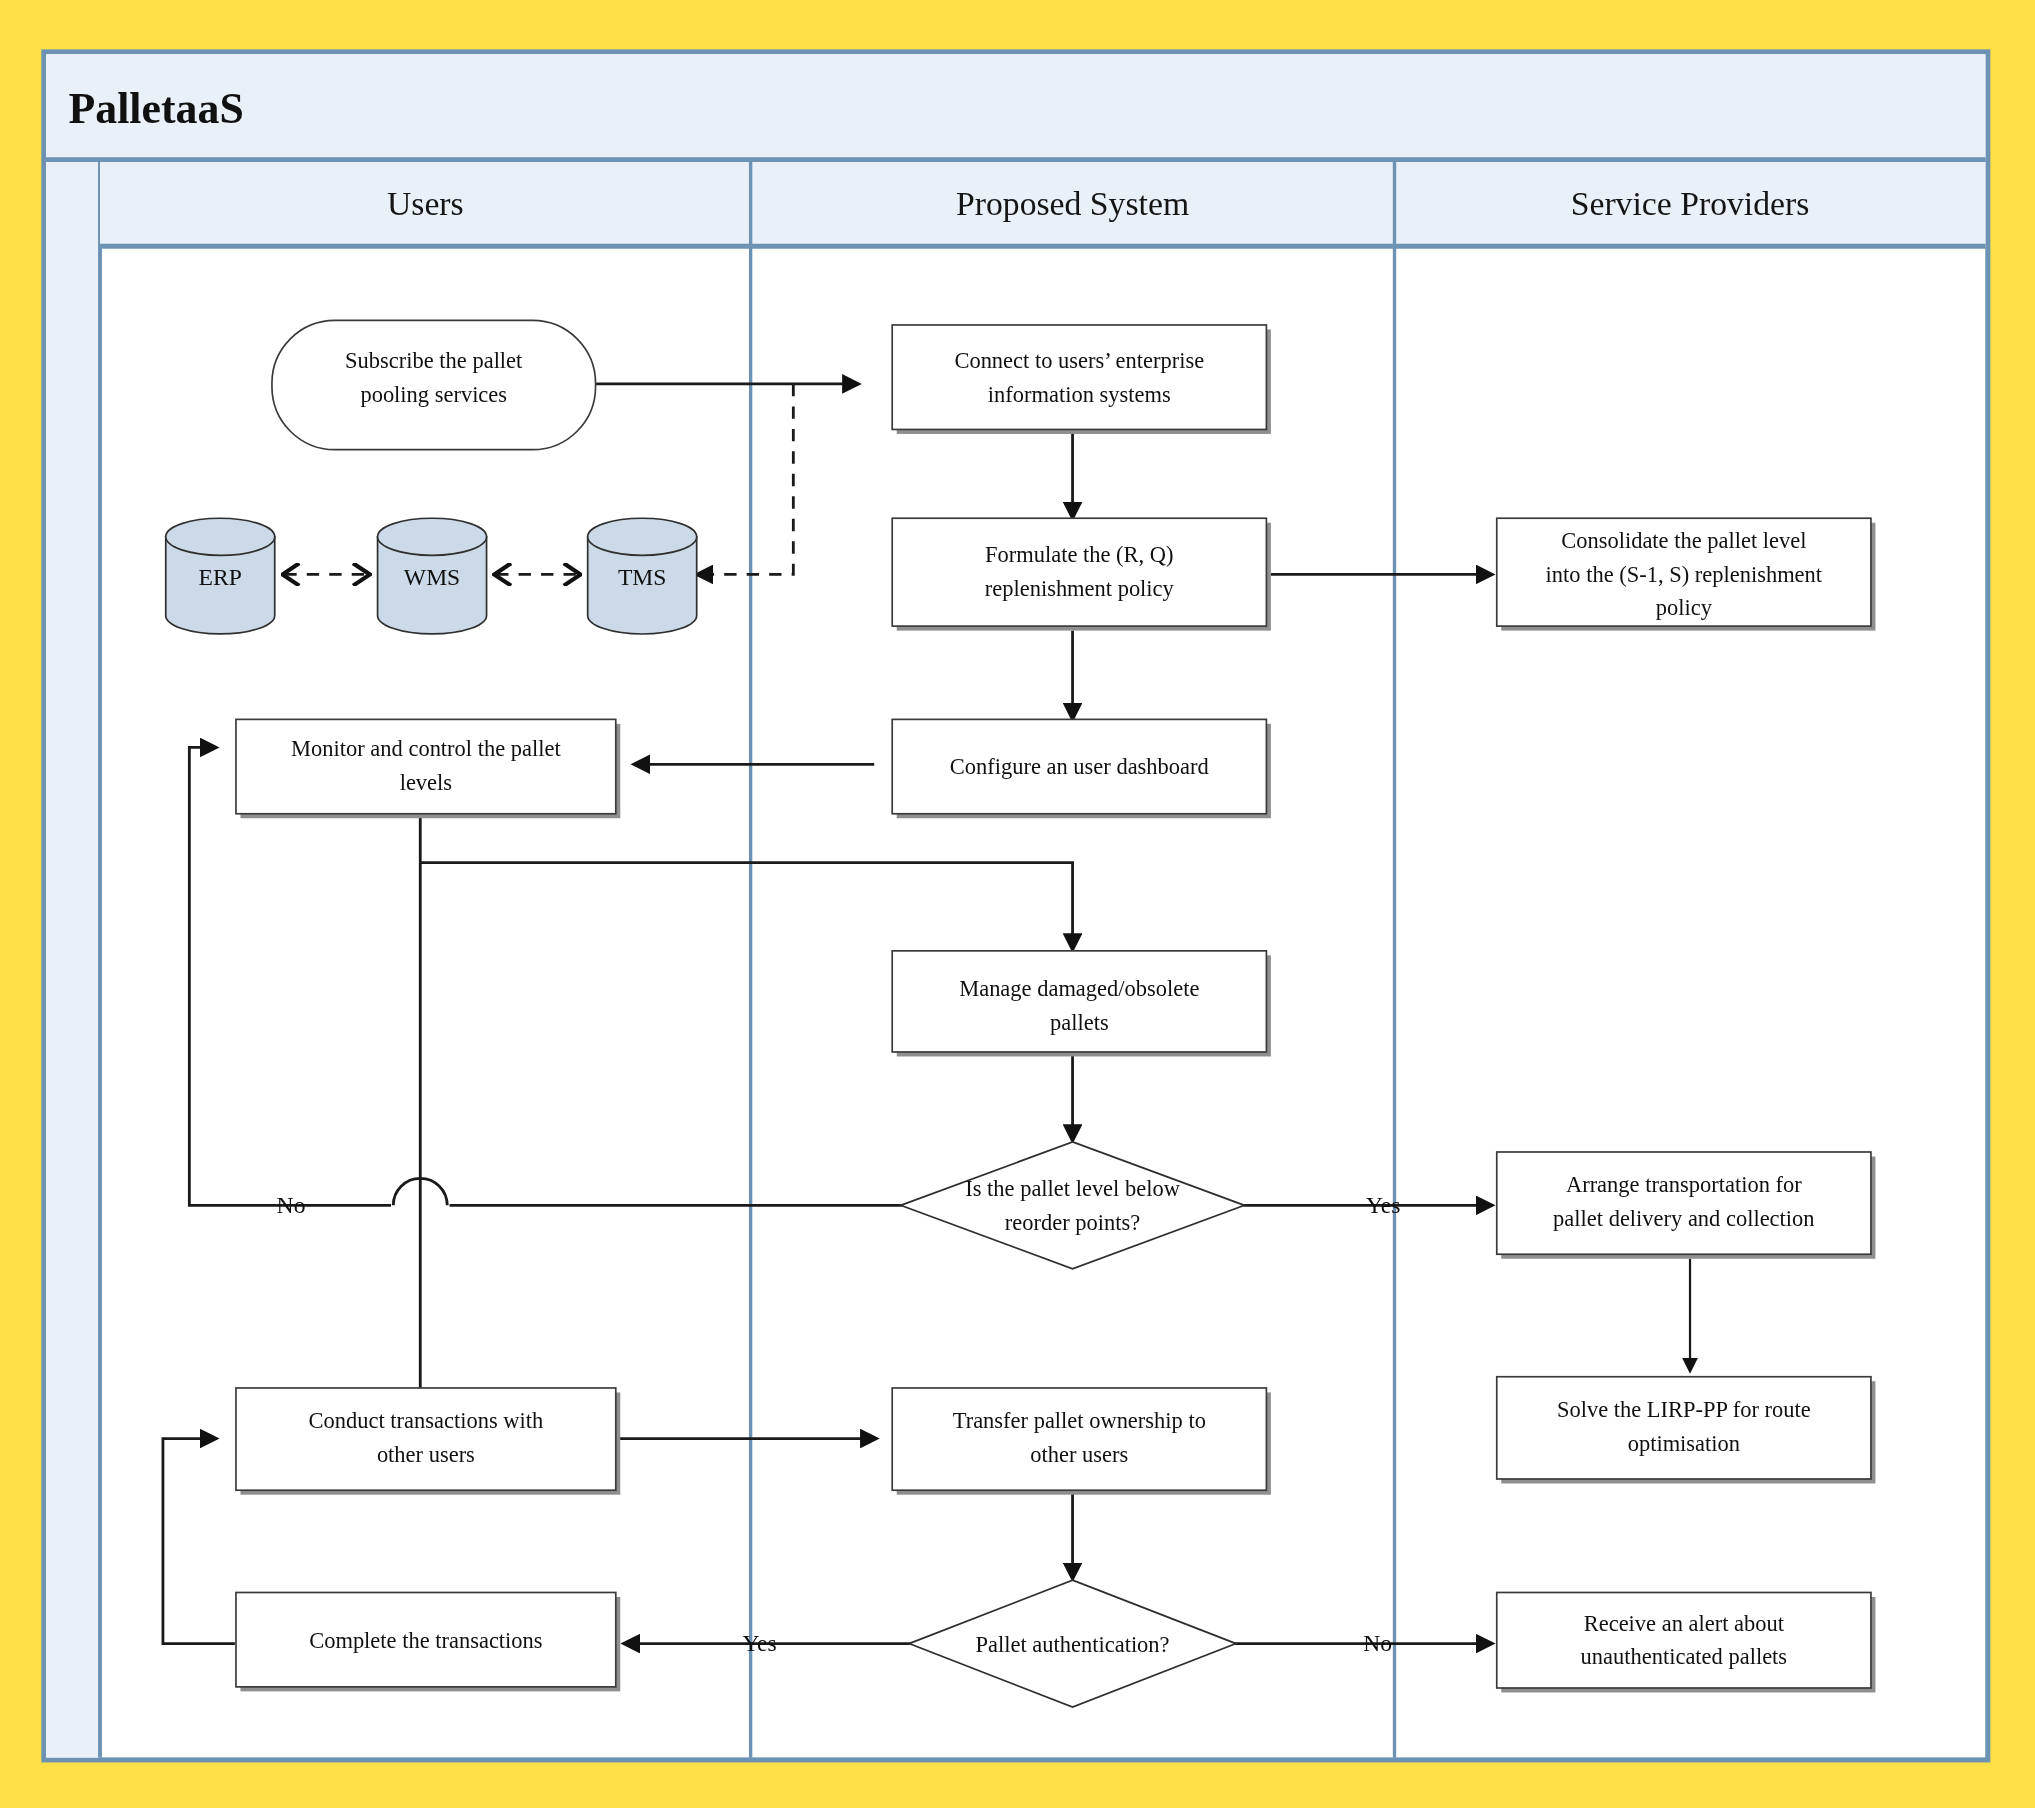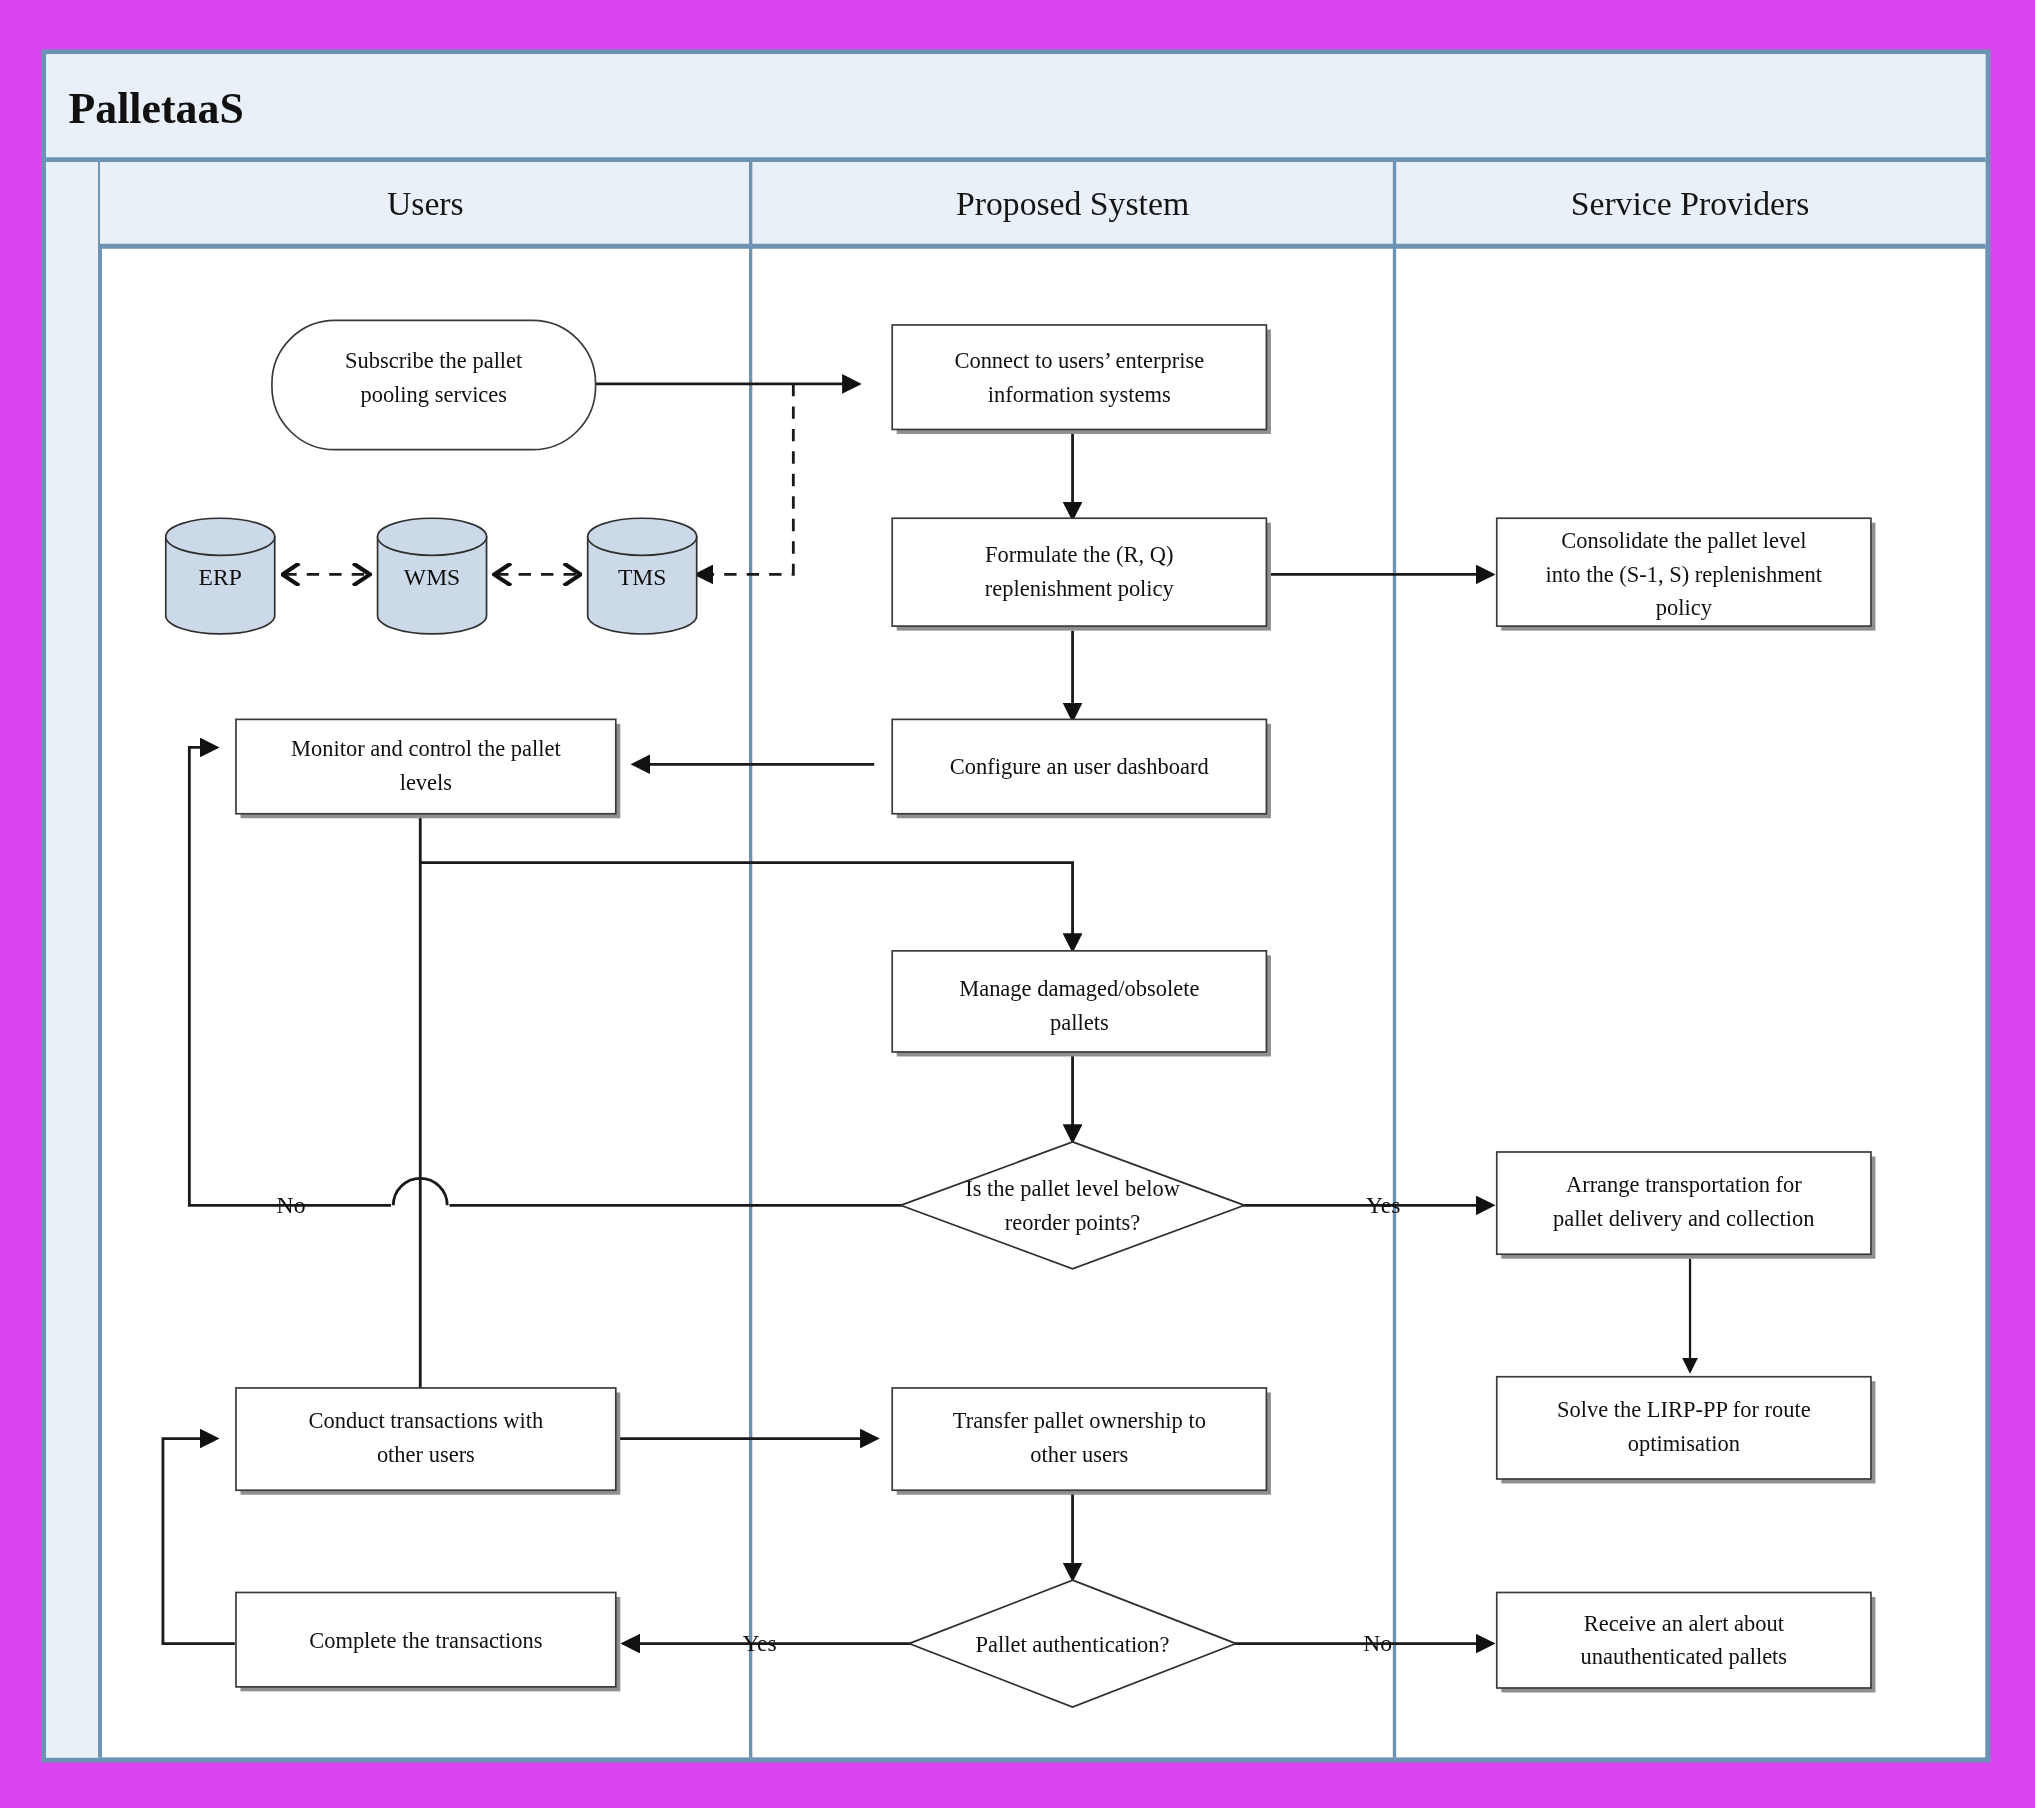--- a/index.html
+++ b/index.html
@@ -1,17 +1,17 @@
 <!DOCTYPE html>
 <html style="font-size:9px"><head>
 <meta charset="utf-8">
 <style>
   html,body{margin:0;padding:0;background:#ffffff;}
   body{font-family:"Liberation Serif", serif;}
-  #root{position:relative;width:2035px;height:1809px;background:#d946ef;overflow:hidden;}
+  #root{position:relative;width:2035px;height:1809px;background:#fde047;overflow:hidden;}
   svg{display:block;}
   .lane-fill{fill:#eaf0f7;}
   .title-text{font-family:"Liberation Serif", serif;font-weight:bold;font-size:78px;fill:#111111;}
   .lane-head-text{font-family:"Liberation Serif", serif;font-size:60px;fill:#151515;}
   .node-text{font-family:"Liberation Serif", serif;font-size:40px;fill:#101010;}
   .edge-label{font-family:"Liberation Serif", serif;font-size:42px;fill:#101010;}
   .db-text{font-family:"Liberation Serif", serif;font-size:42px;fill:#101010;}
   .box-body{fill:#ffffff;stroke:#3a3a3a;stroke-width:3;}
   .box-shadow{fill:#8f8f8f;}
   .db-body{fill:#ccd9e8;stroke:#2f2f2f;stroke-width:3;}

